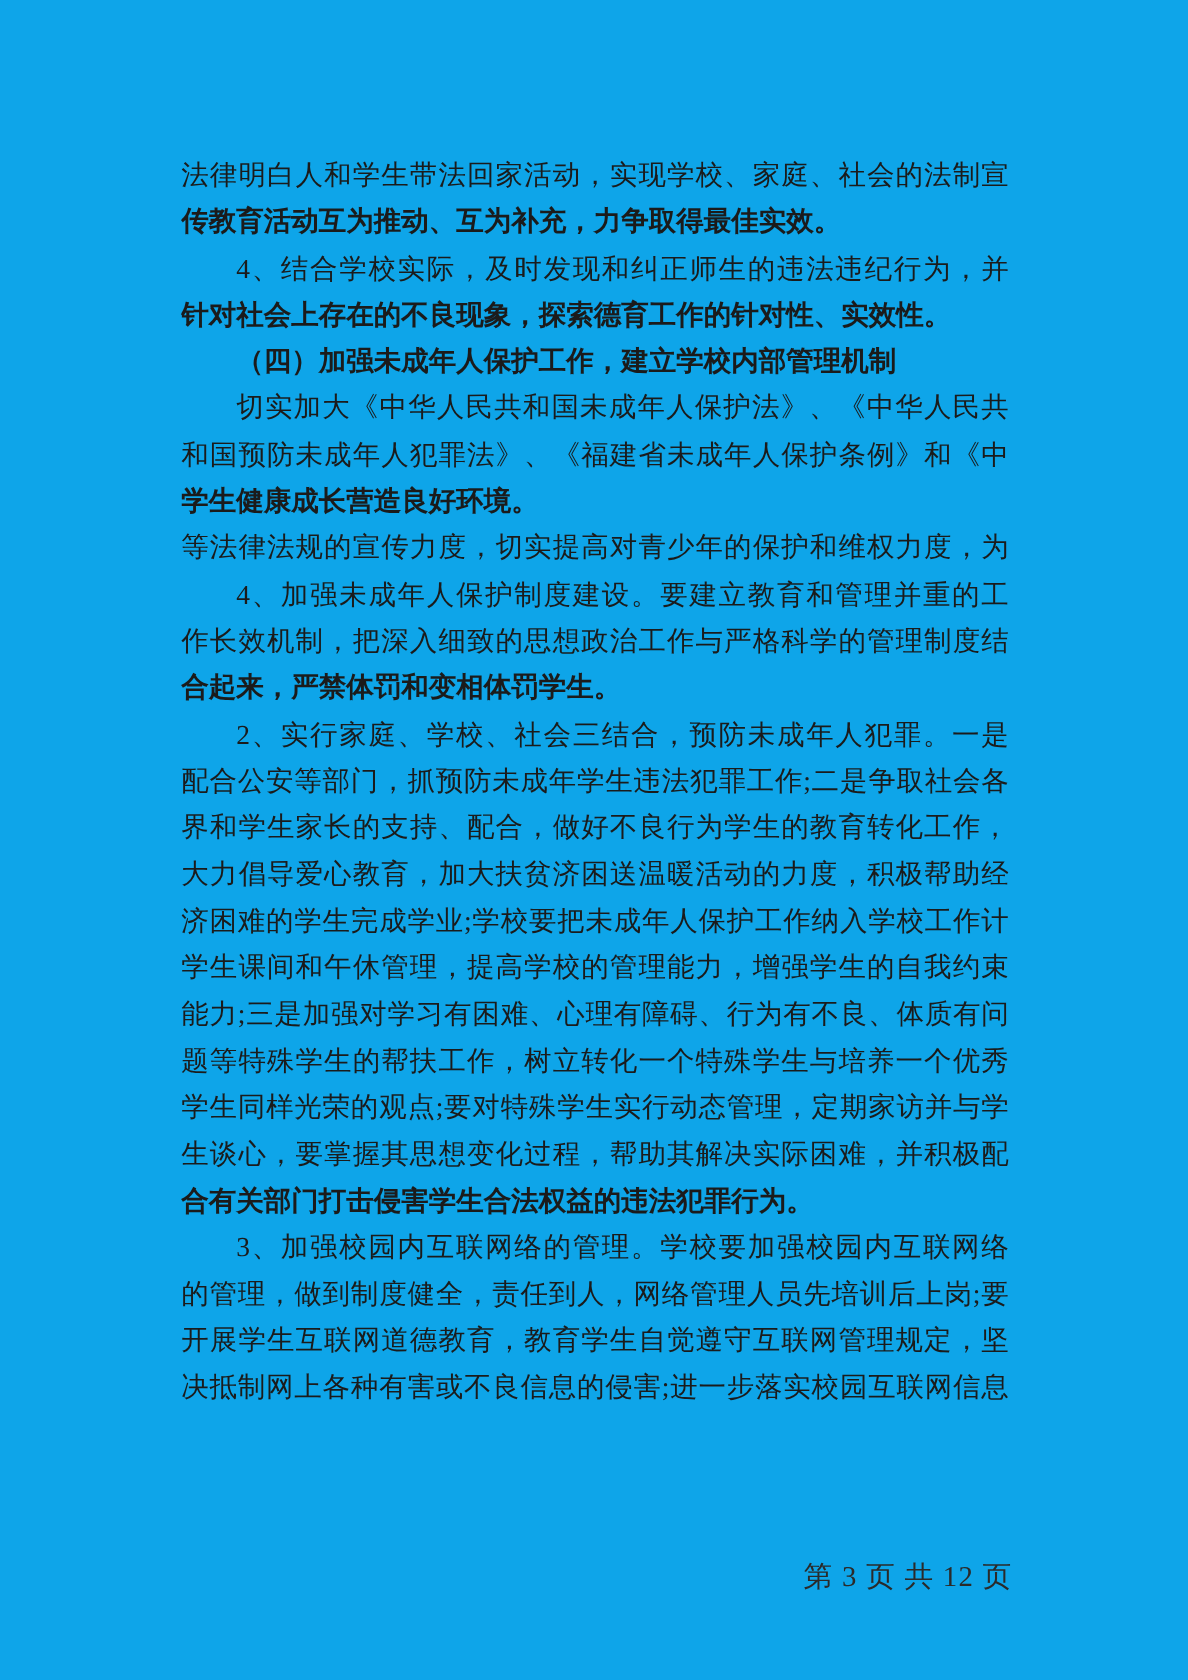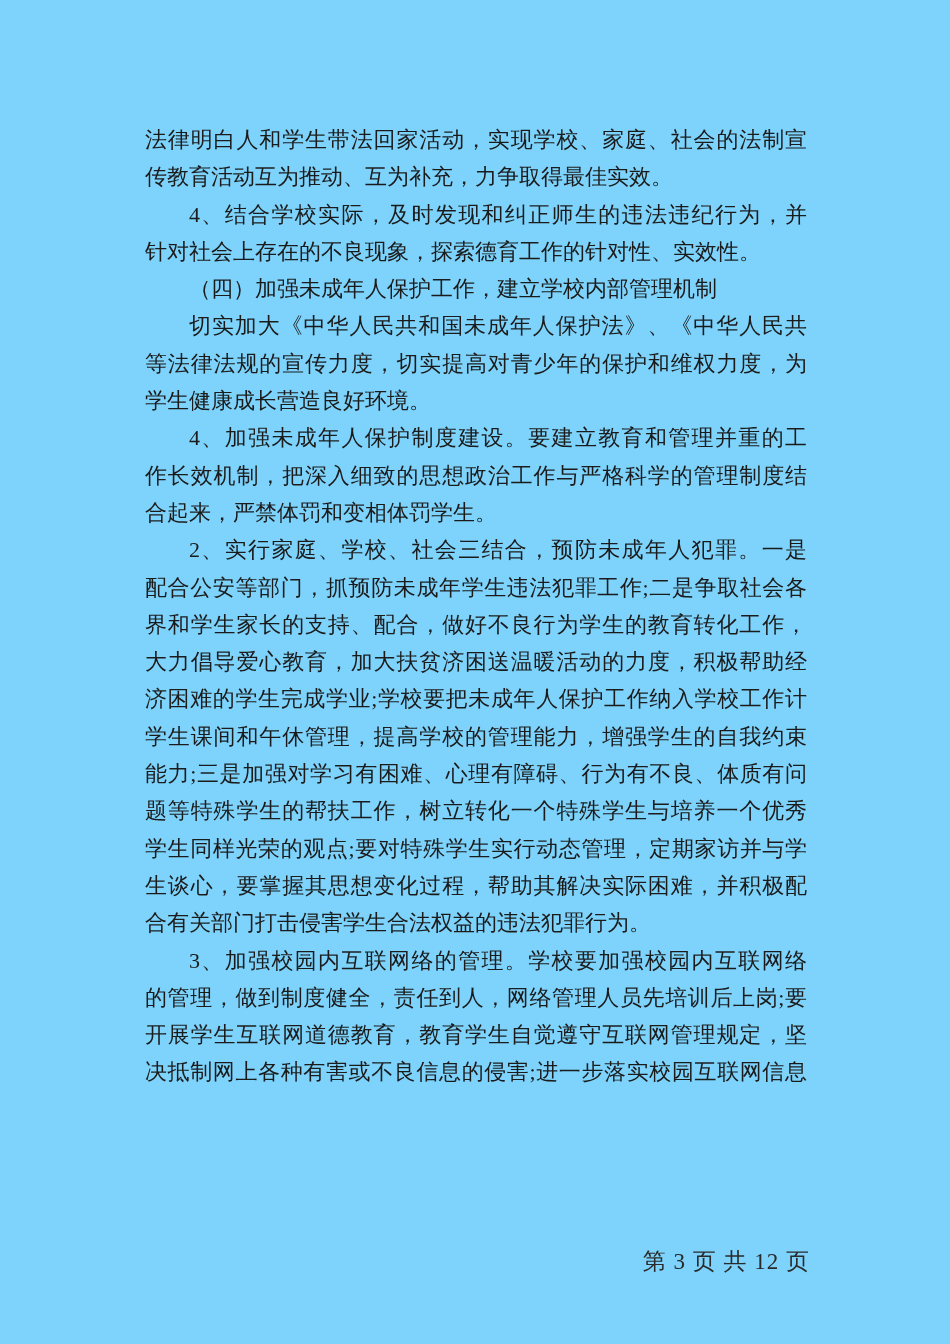--- a/index.html
+++ b/index.html
@@ -10,41 +10,42 @@
     width: 950px;
     height: 1344px;
     position: relative;
     background: #ffffff;
     font-family: "Liberation Serif", "DejaVu Serif", serif;
     overflow: hidden;
   }
   .page {
     position: absolute;
     inset: 0;
-    background: #7dd3fc;
+    background: #0ea5e9;
   }
   .doc {
     position: absolute;
     left: 145px;
     top: 121px;
     width: 662px;
     color: #1b1b1b;
     font-size: 22px;
     line-height: 37.3px;
   }
   .line {
     height: 37.3px;
     overflow: hidden;
     text-align: justify;
     text-align-last: justify;
     text-justify: inter-character;
   }
   .line.para-end {
     text-align: left;
     text-align-last: left;
+    font-weight: bold;
   }
   .line.indent {
     text-indent: 2em;
   }
   .footer {
     position: absolute;
     top: 1246px;
     right: 140px;
     font-size: 23px;
     color: #2a2a2a;
@@ -56,22 +57,23 @@
 
 <div class="page">
 
   <div class="doc" id="doc-body">
       <div class="line">法律明白人和学生带法回家活动，实现学校、家庭、社会的法制宣</div>
       <div class="line para-end">传教育活动互为推动、互为补充，力争取得最佳实效。</div>
       <div class="line indent">4、结合学校实际，及时发现和纠正师生的违法违纪行为，并</div>
       <div class="line para-end">针对社会上存在的不良现象，探索德育工作的针对性、实效性。</div>
       <div class="line indent para-end">（四）加强未成年人保护工作，建立学校内部管理机制</div>
       <div class="line indent">切实加大《中华人民共和国未成年人保护法》、《中华人民共</div>
+      <div class="line">和国预防未成年人犯罪法》、《福建省未成年人保护条例》和《中</div>
+      <div class="line para-end">学生健康成长营造良好环境。</div>
       <div class="line">等法律法规的宣传力度，切实提高对青少年的保护和维权力度，为</div>
-      <div class="line para-end">学生健康成长营造良好环境。</div>
       <div class="line indent">4、加强未成年人保护制度建设。要建立教育和管理并重的工</div>
       <div class="line">作长效机制，把深入细致的思想政治工作与严格科学的管理制度结</div>
       <div class="line para-end">合起来，严禁体罚和变相体罚学生。</div>
       <div class="line indent">2、实行家庭、学校、社会三结合，预防未成年人犯罪。一是</div>
       <div class="line">配合公安等部门，抓预防未成年学生违法犯罪工作;二是争取社会各</div>
       <div class="line">界和学生家长的支持、配合，做好不良行为学生的教育转化工作，</div>
       <div class="line">大力倡导爱心教育，加大扶贫济困送温暖活动的力度，积极帮助经</div>
       <div class="line">济困难的学生完成学业;学校要把未成年人保护工作纳入学校工作计</div>
       <div class="line">学生课间和午休管理，提高学校的管理能力，增强学生的自我约束</div>
       <div class="line">能力;三是加强对学习有困难、心理有障碍、行为有不良、体质有问</div>

